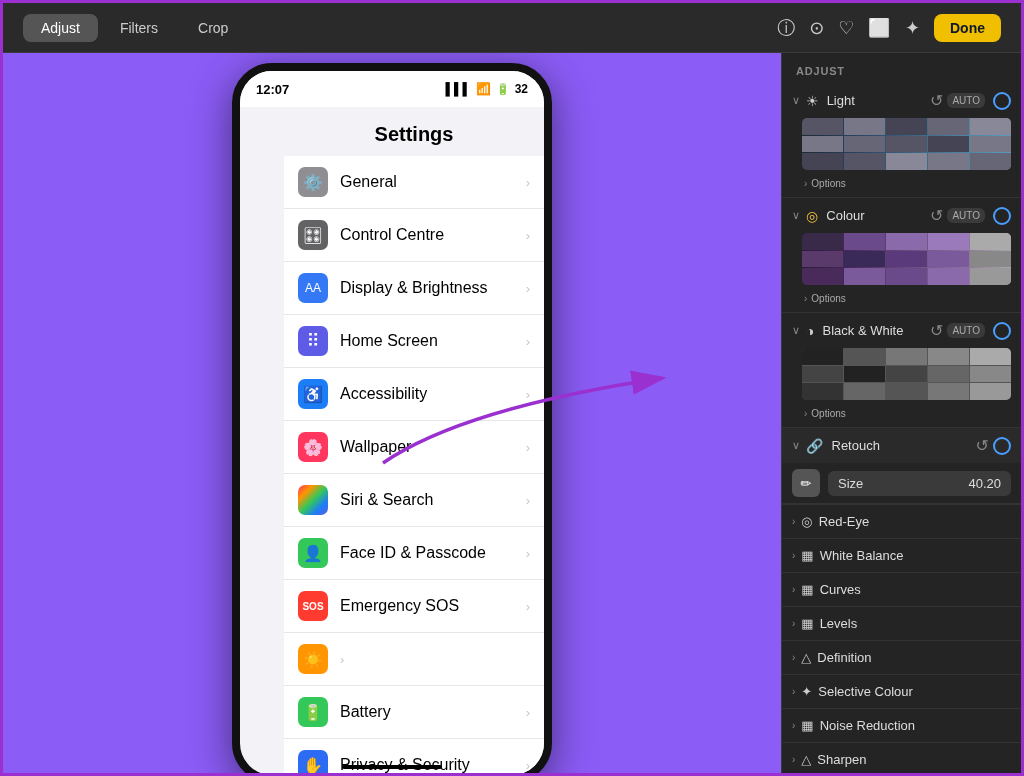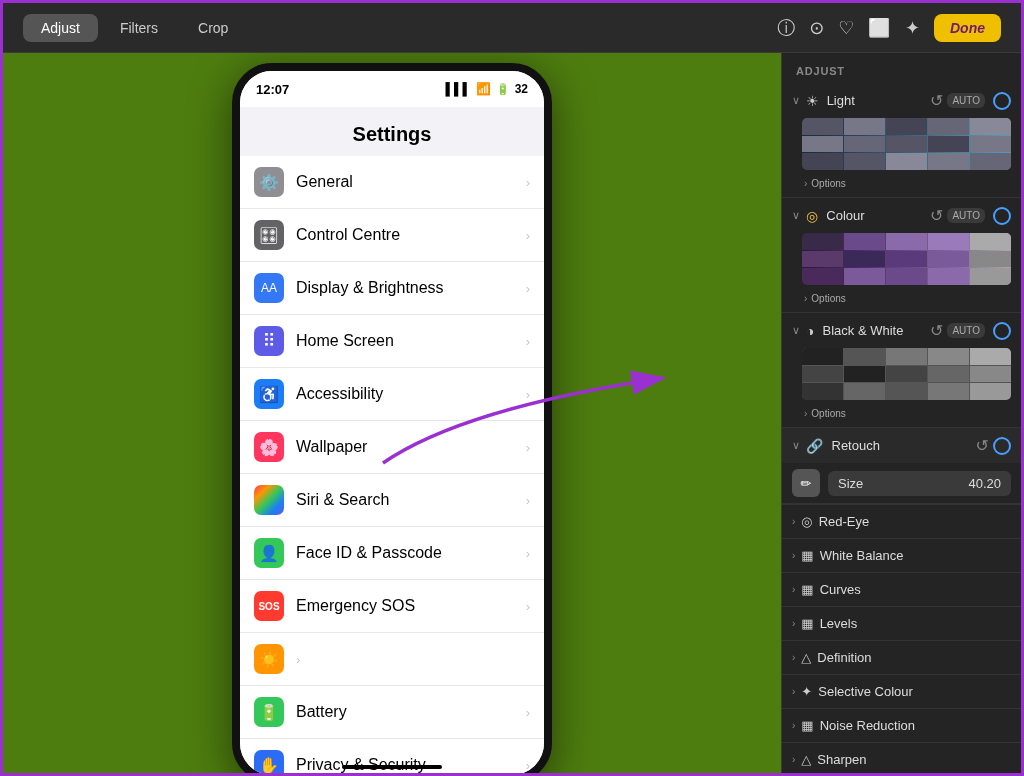--- a/index.html
+++ b/index.html
@@ -49,40 +49,39 @@
       border: none;
       cursor: pointer;
       color: #ccc;
       font-size: 18px;
       display: flex;
       align-items: center;
       justify-content: center;
     }
     .done-btn {
       background: #f0c000;
-      color: #701a75;
+      color: #0f172a;
       border: none;
       border-radius: 8px;
       padding: 6px 16px;
       font-size: 14px;
       font-weight: 600;
       cursor: pointer;
-      font-style: italic;
     }
 
     
     .main {
       display: flex;
       height: calc(100% - 50px);
     }
 
     
     .center-area {
       flex: 1;
-      background: #4d7c0f;
+      background: #8b5cf6;
       display: flex;
       align-items: flex-start;
       justify-content: center;
       padding-top: 10px;
       position: relative;
       overflow: hidden;
     }
 
     
     .iphone-frame {
@@ -341,20 +340,21 @@
       position: absolute;
       left: 340px;
       top: 295px;
       pointer-events: none;
     }
 
     
     .iphone-scroll {
       overflow-y: auto;
       height: calc(100% - 36px);
+      margin-left: 44px;
     }
     .iphone-scroll::-webkit-scrollbar { width: 3px; }
     .iphone-scroll::-webkit-scrollbar-thumb { background: #999; border-radius: 2px; }
 
     
     .thumb-preview {
       margin: 0 10px 4px 20px;
       height: 52px;
       background: linear-gradient(90deg, #1c2a38 0%, #2a4060 25%, #3a6080 50%, #4a80a0 75%, #5a9abf 100%);
       border-radius: 5px;

